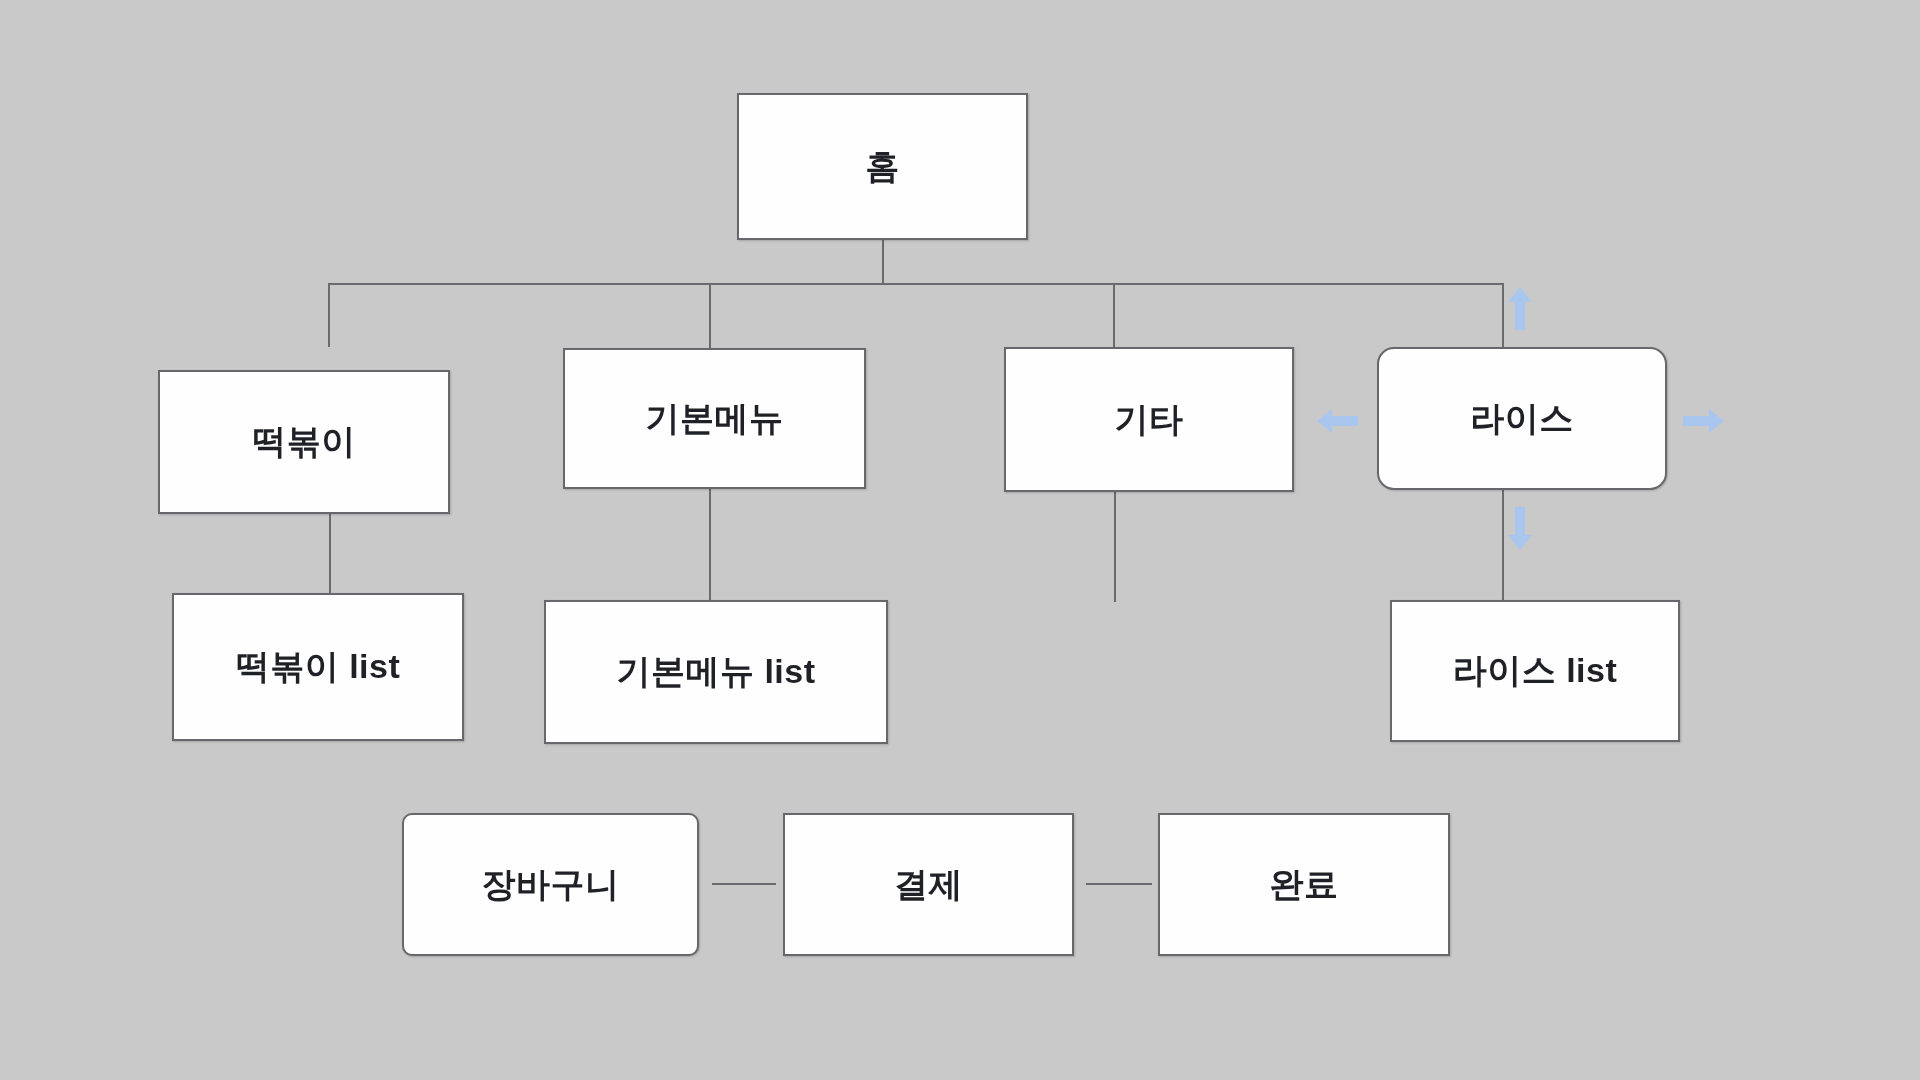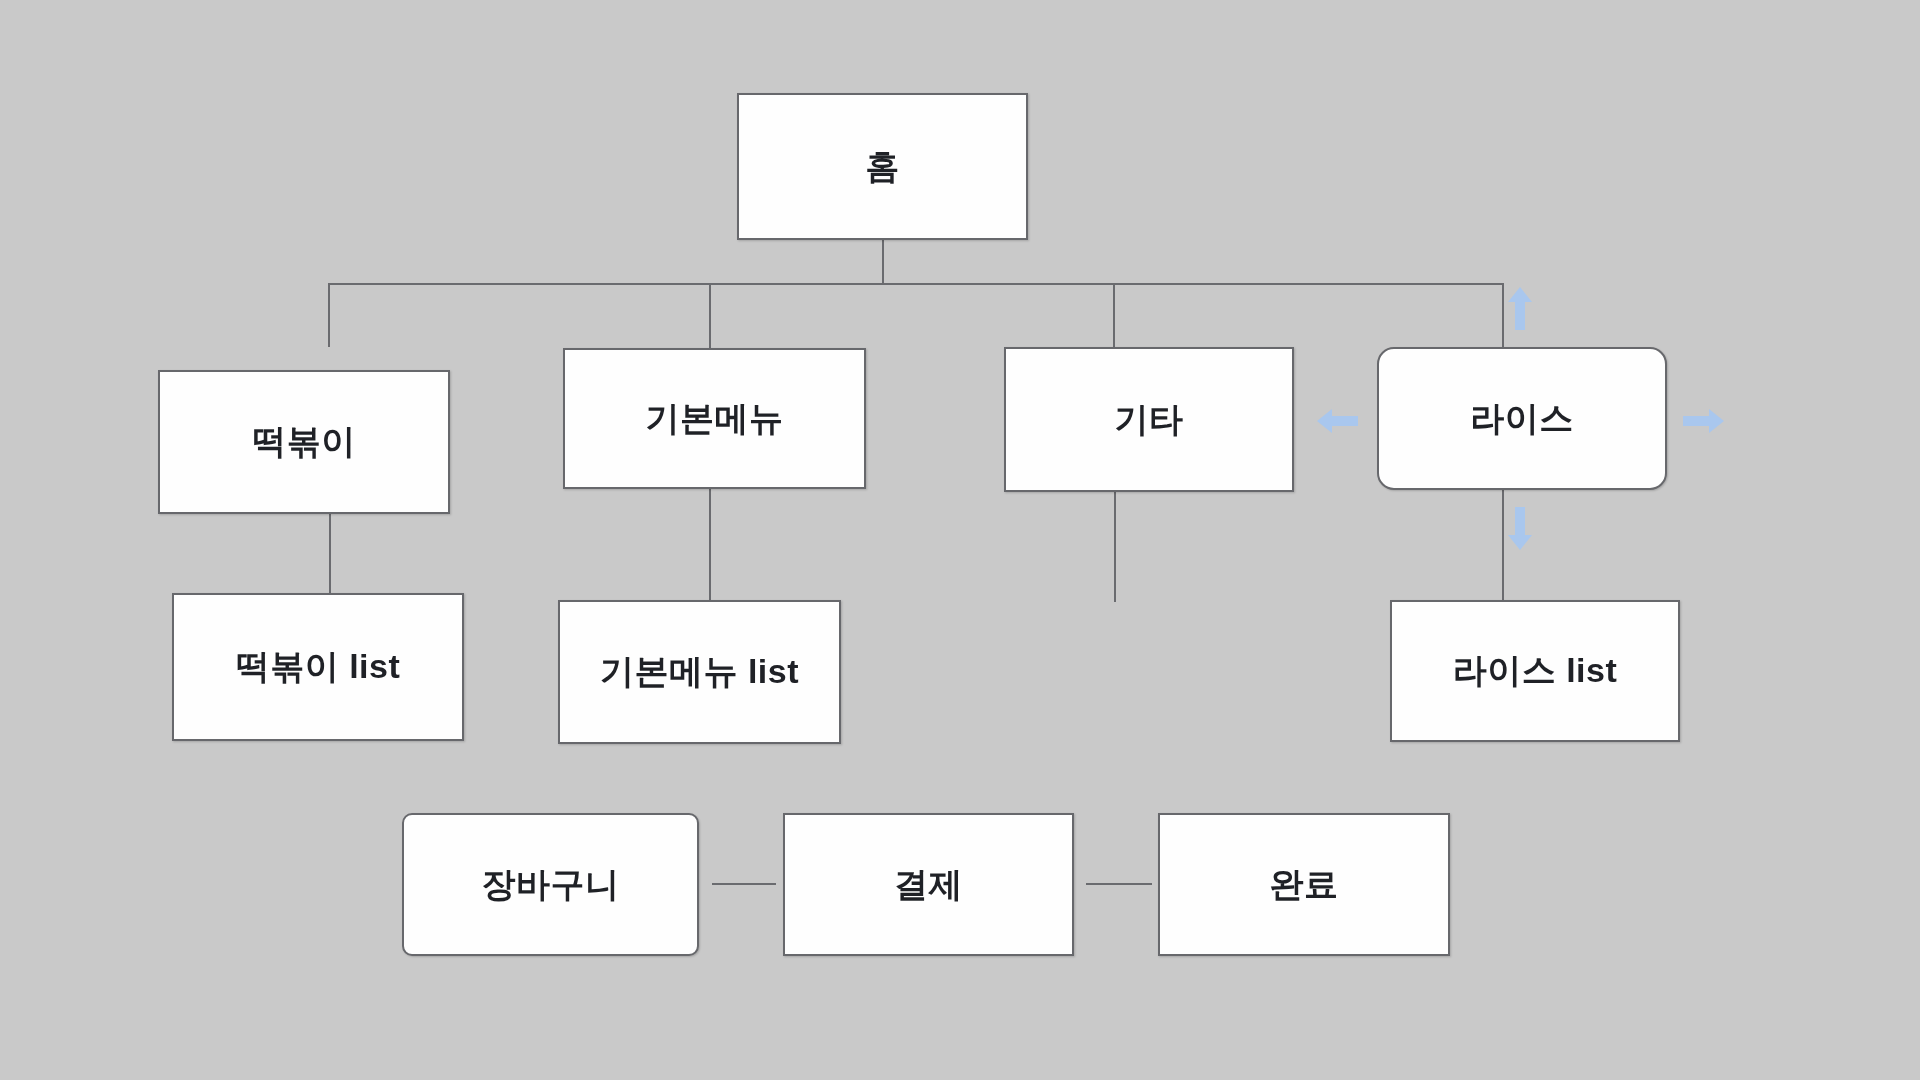--- a/index.html
+++ b/index.html
@@ -43,21 +43,21 @@
   .dir-arrow { position: absolute; }
   .dir-arrow svg { display: block; }
 
   
   .n-home            { left: 737px;  top: 93px;  width: 291px; height: 147px; }
   .n-tteokbokki      { left: 158px;  top: 347px; width: 292px; height: 144px; margin-top: 23px; }
   .n-basic-menu      { left: 563px;  top: 348px; width: 303px; height: 141px; }
   .n-etc             { left: 1004px;  top: 347px; width: 290px; height: 145px; }
   .n-rice            { left: 1377px; top: 347px; width: 290px; height: 143px; border-radius: 17px; }
   .n-tteokbokki-list { left: 158px;  top: 593px; width: 292px; height: 148px; margin-left: 14px; }
-  .n-basic-menu-list { left: 558px;  top: 600px; width: 283px; height: 144px; }
+  .n-basic-menu-list { left: 544px;  top: 600px; width: 344px; height: 144px; }
   .n-etc-list        { left: 971px;  top: 601px; width: 289px; height: 142px; }
   .n-rice-list       { left: 1390px; top: 600px; width: 290px; height: 142px; }
   .n-cart            { left: 402px;  top: 813px; width: 297px; height: 143px; border-radius: 10px; }
   .n-payment         { left: 783px;  top: 813px; width: 291px; height: 143px; }
   .n-complete        { left: 1158px; top: 813px; width: 292px; height: 143px; }
 
   
   .e-home-drop        { left: 882px;  top: 240px; height: 45px; }
   .e-bus              { left: 328px;  top: 283px; width: 1176px; }
   .e-drop-tteokbokki  { left: 328px;  top: 283px; height: 64px; }

